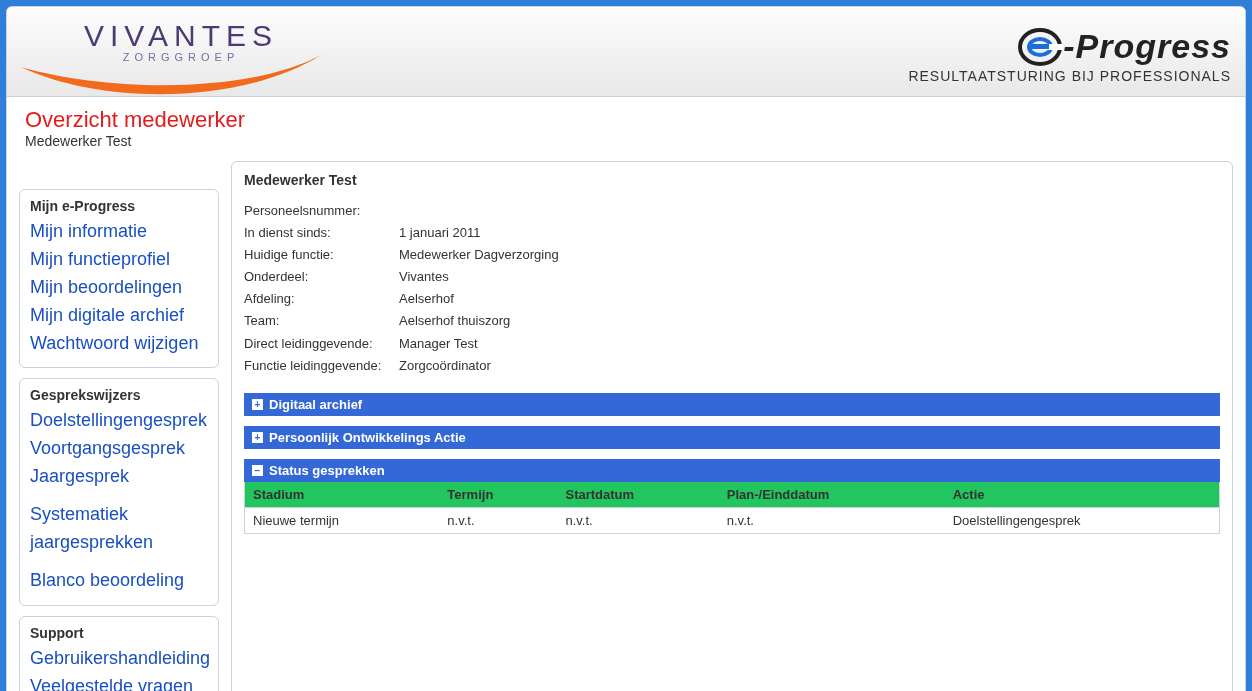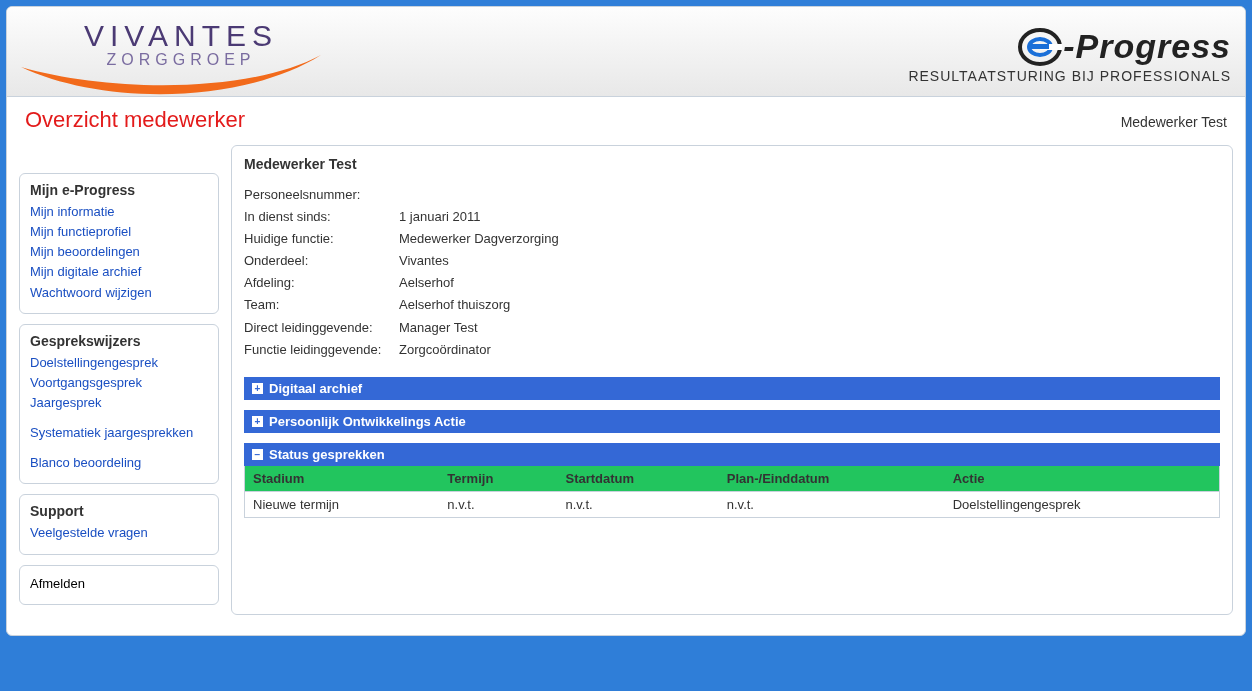--- a/index.html
+++ b/index.html
@@ -34,21 +34,21 @@
     height: 70px;
   }
   .logo-vivantes .brand {
     font-size: 30px;
     letter-spacing: 6px;
     color: #4b3a74;
     font-weight: 400;
     font-family: "Trebuchet MS", sans-serif;
   }
   .logo-vivantes .sub {
-    font-size: 16px;
+    font-size: 11px;
     letter-spacing: 5px;
     color: #7a6ca0;
     margin-top: -2px;
   }
   .logo-vivantes .swoosh {
     position: absolute;
     bottom: -6px;
     left: 0;
     width: 300px;
     height: 40px;
@@ -77,20 +77,21 @@
     font-size: 14px;
     letter-spacing: 1px;
     color: #333;
     margin-top: -2px;
   }
   .title-row {
     display: flex;
     justify-content: space-between;
     align-items: baseline;
     padding: 10px 18px 6px 18px;
+    flex-direction: column;
   }
   .page-title {
     color: #e31b1b;
     font-size: 22px;
     font-weight: 400;
   }
   .page-user {
     font-size: 14px;
     color: #333;
   }
@@ -115,21 +116,21 @@
     font-weight: bold;
     color: #333;
     margin-bottom: 4px;
     font-size: 14px;
   }
   .side-box a {
     display: block;
     color: #1a4fc2;
     text-decoration: none;
     line-height: 1.55;
-    font-size: 13px;
+    font-size: 18px;
     cursor: pointer;
   }
   .side-box .gap { height: 10px; }
   .side-box a.logout { color: #000000; }
   .main {
     flex: 1;
     border: 1px solid #c9d2dc;
     border-radius: 6px;
     padding: 10px 12px 14px 12px;
   }
@@ -242,20 +243,21 @@
         <a>Voortgangsgesprek</a>
         <a>Jaargesprek</a>
         <div class="gap"></div>
         <a>Systematiek jaargesprekken</a>
         <div class="gap"></div>
         <a>Blanco beoordeling</a>
       </div>
 
       <div class="side-box">
         <div class="heading">Support</div>
+        <a>Gebruikershandleiding</a>
         <a>Veelgestelde vragen</a>
       </div>
 
       <div class="side-box">
         <a class="logout">Afmelden</a>
       </div>
 
     </div>
 
     <div class="main">

